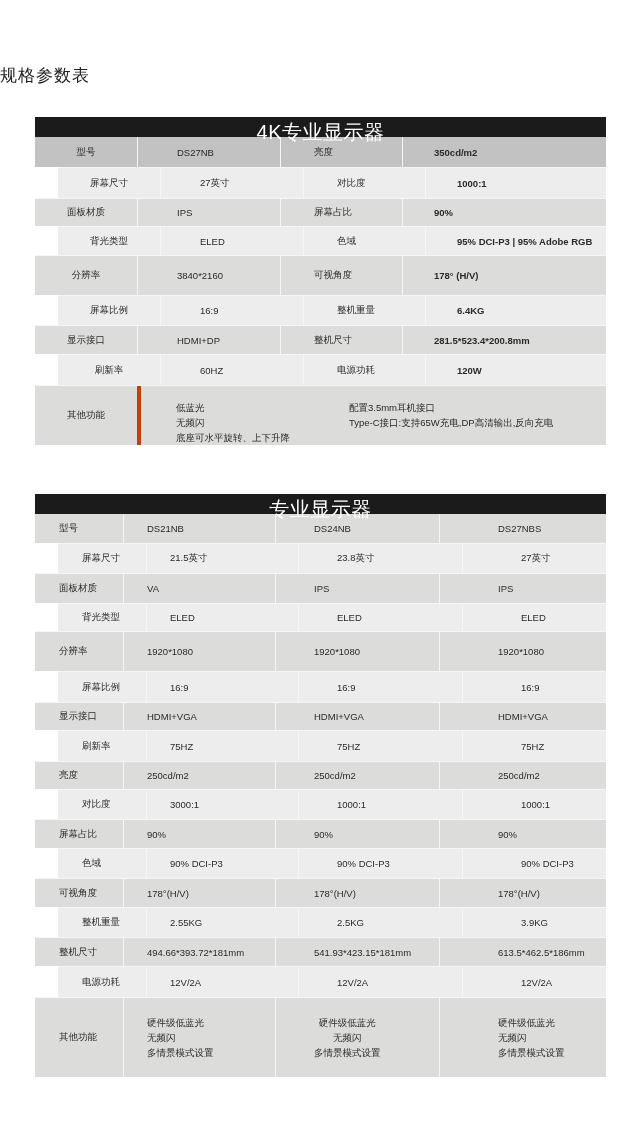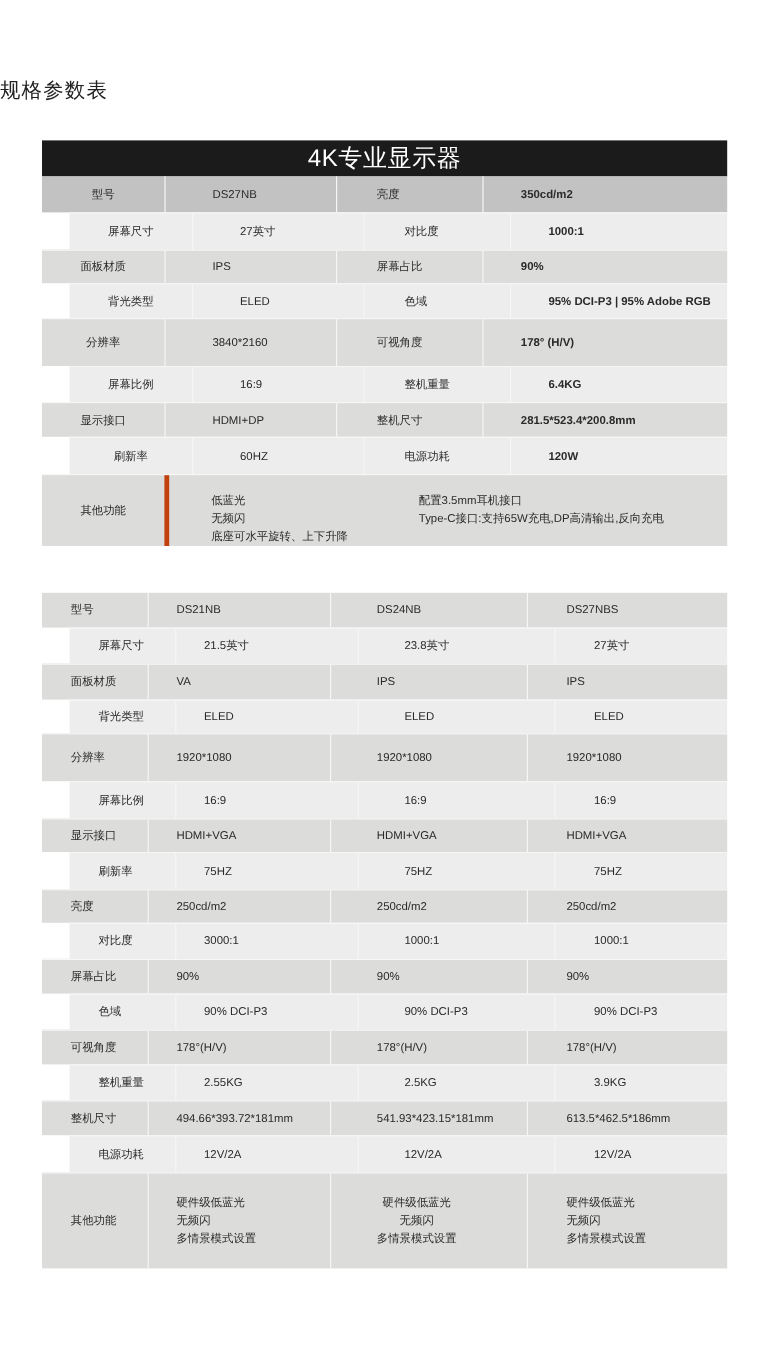--- a/index.html
+++ b/index.html
@@ -8,21 +8,21 @@
     font-family: "Liberation Sans", "DejaVu Sans", sans-serif; color: #2a2a2a;
   }
   .page-title {
     position: absolute; top: 64px; left: 0; width: 640px; text-align: left;
     font-size: 17px; letter-spacing: 1px; color: #222;
   }
   .spec-table { position: absolute; left: 35px; width: 571px; }
   .t1 { top: 117px; }
   .t2 { top: 494px; }
   .tbl-header {
-    height: 30px; background: #1b1b1b; color: #ffffff; text-align: center;
+    height: 20px; background: #1b1b1b; color: #ffffff; text-align: center;
     font-size: 20px; line-height: 30px; letter-spacing: 0.5px;
   }
   .row { display: grid; box-sizing: border-box; border-top: 1px solid #f6f6f6; }
   .row.first { border-top: none; }
   .t1 .row { grid-template-columns: 102px 143px 122px 204px; }
   .t2 .row { grid-template-columns: 88px 152px 164px 167px; }
   .row.gray { background: #dcdcdb; }
   .row.light { background: #eeeded; margin-left: 23px; }
   .row.dark { background: #c2c2c2; }
   .cell {
@@ -30,21 +30,21 @@
     box-sizing: border-box; border-left: 1px solid #f6f6f6;
   }
   .cell:first-child { border-left: none; }
   .t1 .c0 { justify-content: center; }
   .t1 .c1 { padding-left: 39px; text-align: right; }
   .t1 .c2 { padding-left: 33px; }
   .t1 .c3 { padding-left: 31px; font-weight: bold; }
   .t2 .c0 { padding-left: 24px; }
   .t2 .c1 { padding-left: 23px; }
   .t2 .c2 { padding-left: 38px; text-align: center; }
-  .t2 .c3 { padding-left: 32px; }
+  .t2 .c3 { padding-left: 58px; }
   .merged { grid-column: 2 / 5; position: relative; border-left: 4px solid #c2410c; }
   .block { position: absolute; top: 14px; font-size: 9.5px; line-height: 15px; white-space: nowrap; }
   .block.left { left: 35px; }
   .block.right { left: 208px; }
   .lines { display: flex; flex-direction: column; line-height: 15px; }
 </style>
 </head>
 <body>
 
 <div class="page-title">规格参数表</div>
@@ -110,20 +110,21 @@
       </div>
       <div class="block right lines">
         <span>配置3.5mm耳机接口</span>
         <span>Type-C接口:支持65W充电,DP高清输出,反向充电</span>
       </div>
     </div>
   </div>
 </div>
 
 <div class="spec-table t2">
+  <div class="tbl-header">专业显示器</div>
 
   <div class="row gray first" style="height:29px">
     <div class="cell c0">型号</div>
     <div class="cell c1">DS21NB</div>
     <div class="cell c2">DS24NB</div>
     <div class="cell c3">DS27NBS</div>
   </div>
   <div class="row light" style="height:30px">
     <div class="cell c0">屏幕尺寸</div>
     <div class="cell c1">21.5英寸</div>

